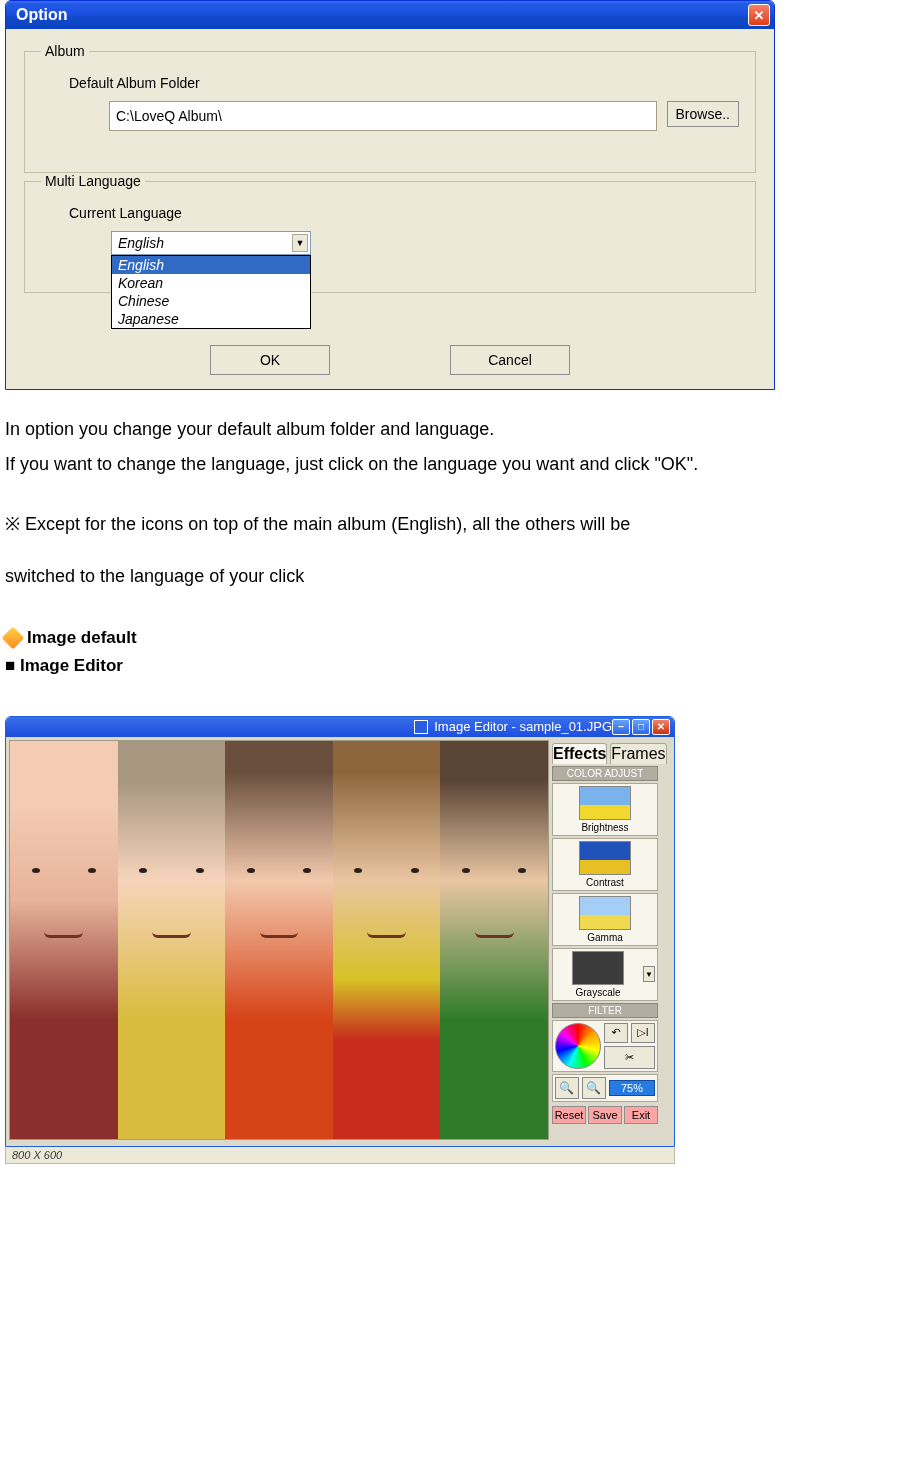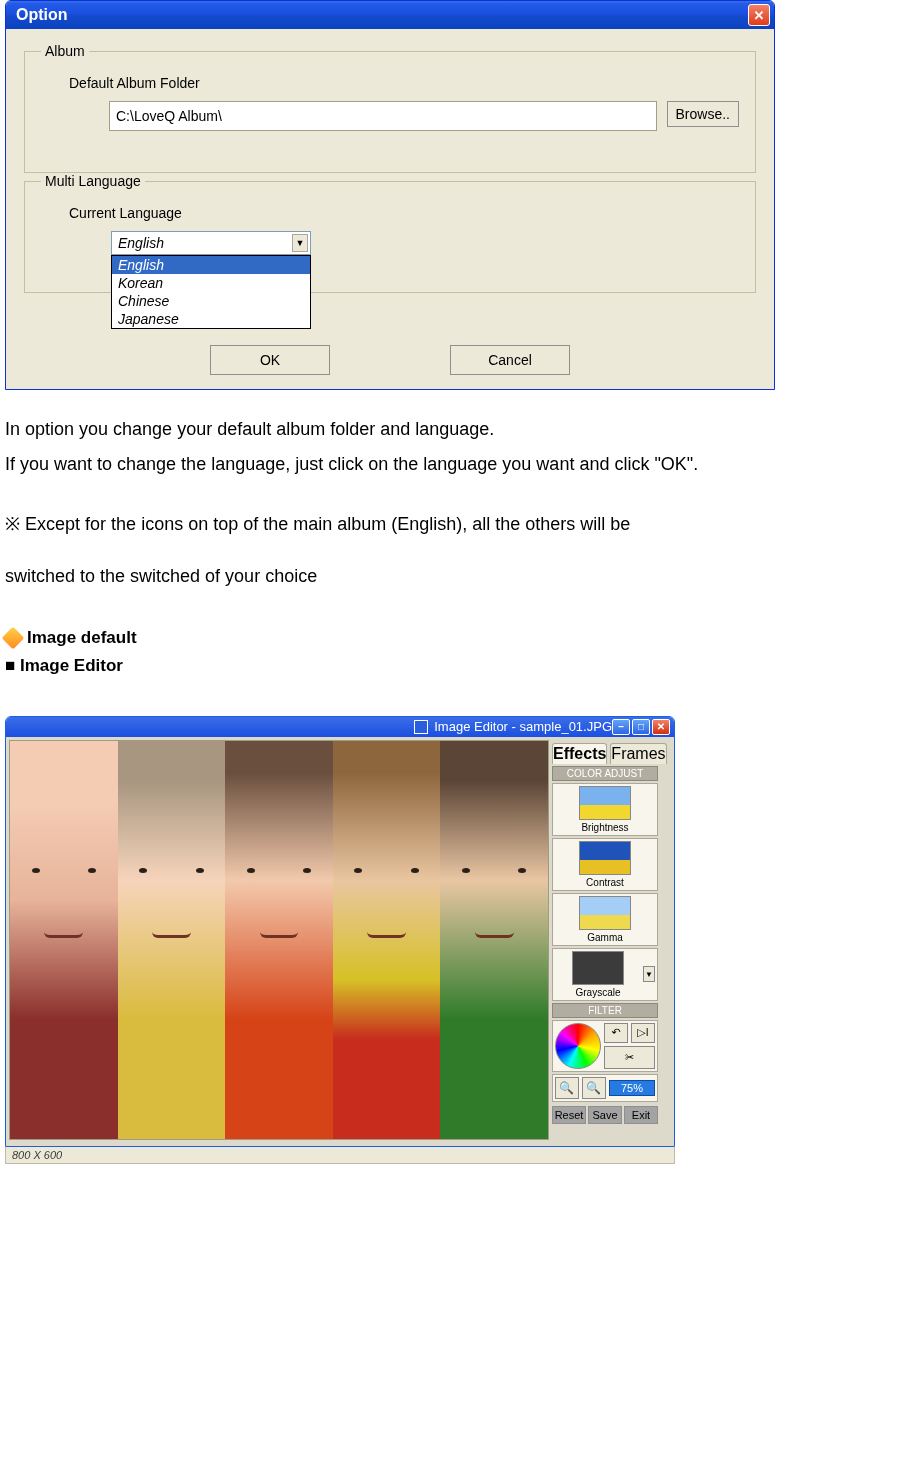--- a/index.html
+++ b/index.html
@@ -237,21 +237,21 @@
     border:1px solid #888;
   }
   .mini-col{display:flex;flex-direction:column;gap:3px;flex:1;}
   .mini-btn{flex:1;border:1px solid #888;background:#ece9d8;display:flex;align-items:center;justify-content:center;font-size:11px;cursor:pointer;height:20px;}
   .mini-row{display:flex;gap:3px;}
   .mini-row .mini-btn{flex:1;}
   .zoom-row{display:flex;gap:3px;background:#f7f5ec;border:1px solid #aca899;padding:2px;align-items:center;}
   .zoom-btn{width:24px;height:22px;border:1px solid #888;background:#ece9d8;display:flex;align-items:center;justify-content:center;font-size:12px;cursor:pointer;}
   .zoom-val{flex:1;text-align:center;font-size:11px;background:#257be2;color:#fff;border:1px solid #134a9e;padding:1px 0;}
   .bottom-row{display:flex;gap:2px;padding-top:2px;}
-  .bottom-row .xp-btn2{flex:1;font-size:11px;padding:2px 0;border:1px solid #8f8f8f;background:#a3a3a3;cursor:pointer;text-align: center;}
+  .bottom-row .xp-btn2{flex:1;font-size:11px;padding:2px 0;border:1px solid #8f8f8f;background:#fca5a5;cursor:pointer;text-align: center;}
 
   .status-bar{font-size:11px;color:#3a3a3a;padding:2px 6px;background:#ece9d8;border:1px solid #bfbba8;border-top:none;font-style:italic;}
 </style>
 </head>
 <body>
 
 <div class="container">
 
   <div class="xp-window">
     <div class="xp-titlebar">
@@ -295,21 +295,21 @@
       </div>
     </div>
   </div>
 
   <div class="body-text">
     <p>In option you change your default album folder and language.</p>
     <p>If you want to change the language, just click on the language you want and click "OK".</p>
   </div>
   <div class="body-note">
     <p>※ Except for the icons on top of the main album (English), all the others will be</p>
-    <p>switched to the switched of your choice</p>
+    <p>switched to the language of your click</p>
   </div>
 
   <div class="section-head">
     <span class="diamond"></span>
     <span>Image default</span>
   </div>
   <div class="subhead">■ Image Editor</div>
 
   <div class="editor-wrap">
     <div class="ie-window">

